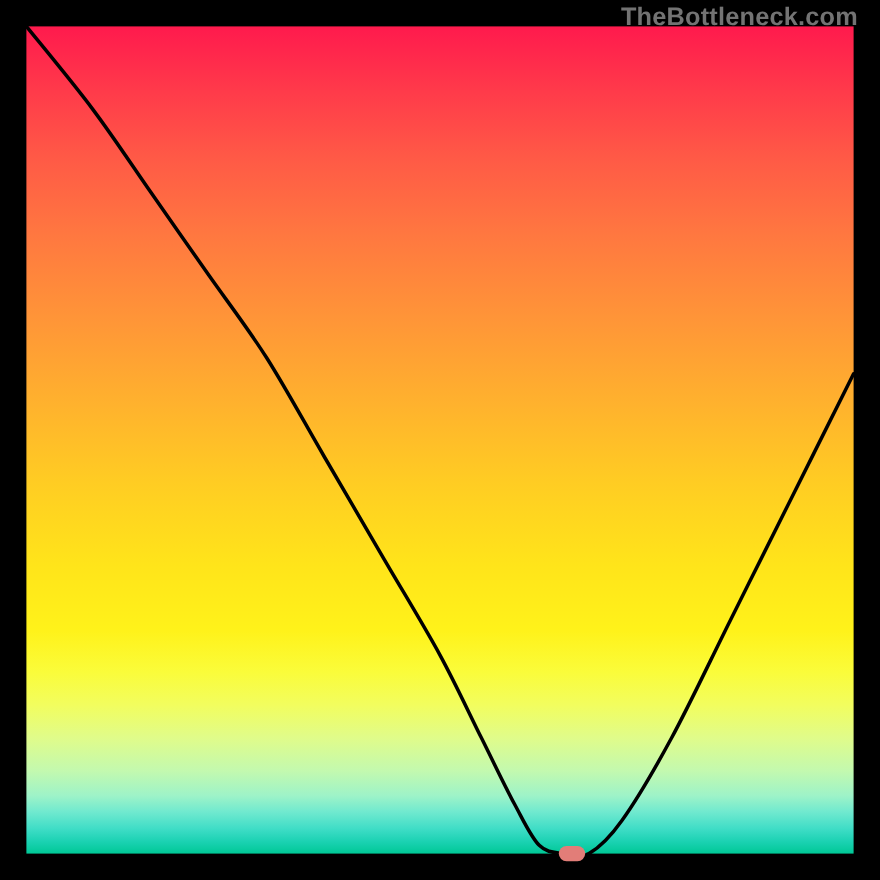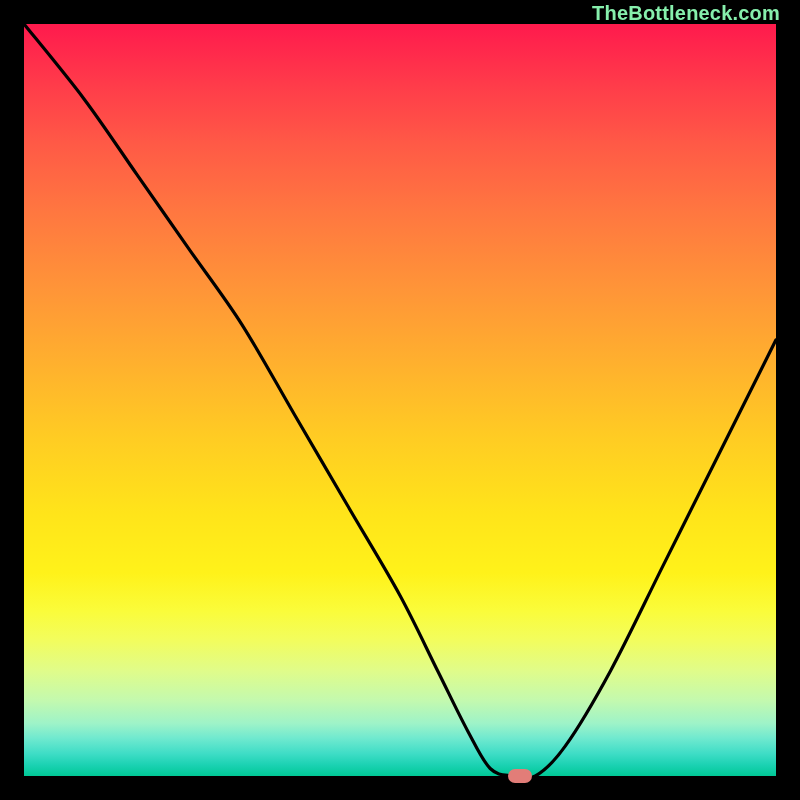--- a/index.html
+++ b/index.html
@@ -55,23 +55,23 @@
     width: 24px;
     height: 14px;
     border-radius: 7px;
     background: #e27d78;
     z-index: 3;
   }
   .watermark {
     position: absolute;
     top: 2px;
     right: 20px;
-    color: #86efac;
+    color: #737373;
     font-family: Arial, Helvetica, sans-serif;
-    font-size: 20px;
+    font-size: 23px;
     font-weight: 600;
     letter-spacing: 0.2px;
     z-index: 4;
   }
 </style>
 </head>
 <body>
 
 <div class="container">
 

